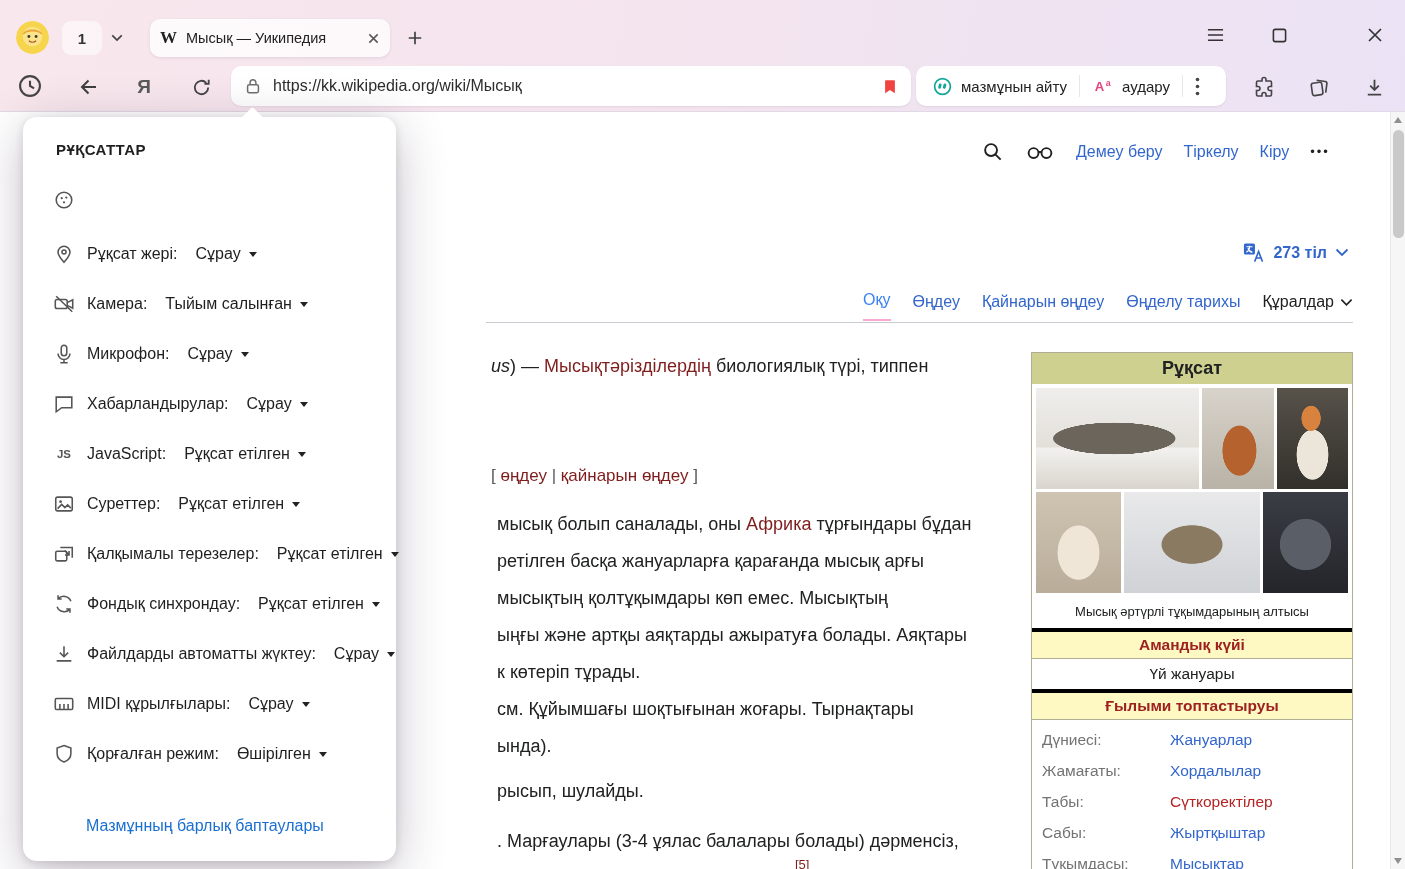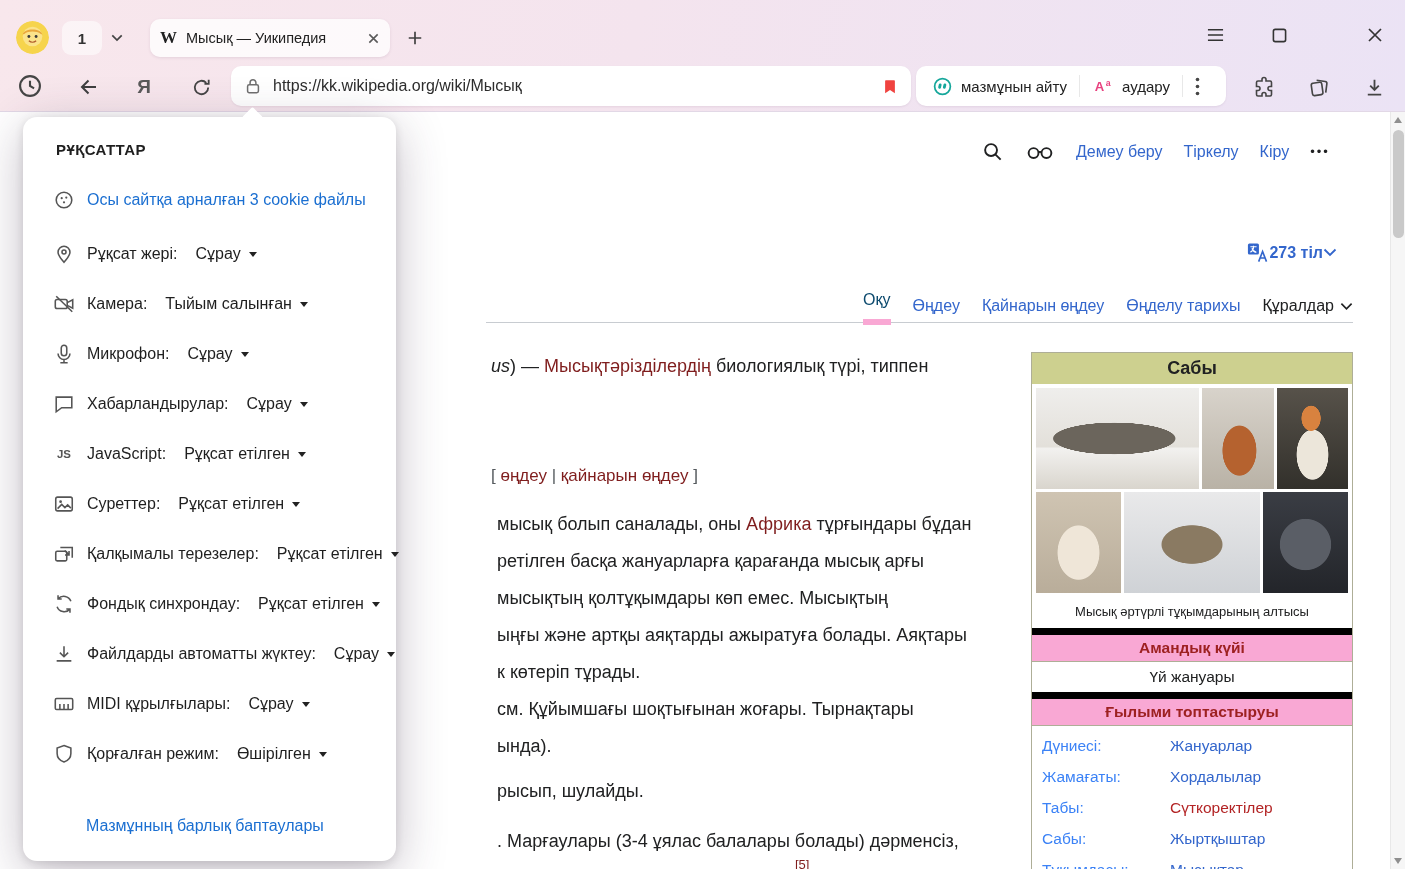--- a/index.html
+++ b/index.html
@@ -33,26 +33,26 @@
   .right-group{position:absolute;left:916px;top:66px;width:310px;height:40px;background:#fff;border-radius:10px;
                display:flex;align-items:center;padding:0 8px;box-shadow:0 1px 2px rgba(120,90,120,.12)}
   .chip{display:flex;align-items:center;gap:8px;padding:0 8px;font-size:15px;color:#222;white-space:nowrap}
   .vsep{width:1px;height:22px;background:#e8e8e8;margin:0 4px}
 
   
   .page-bg{position:absolute;left:0;top:112px;right:0;bottom:0;background:#fff}
   .wiki-actions{position:absolute;top:140px;left:981px;display:flex;align-items:center;gap:21px;z-index:10}
   .wlink{font-size:16px;color:#3366cc;cursor:pointer;white-space:nowrap}
   .dots-h{font-size:13px;letter-spacing:2px;color:#202122}
-  .wiki-lang{position:absolute;top:241px;right:68px;display:flex;align-items:center;gap:0;z-index:10}
+  .wiki-lang{position:absolute;top:241px;right:56px;display:flex;align-items:center;gap:8px;z-index:10}
   .lang-count{font-size:16px;font-weight:700;color:#3366cc}
   .wiki-tabs{position:absolute;top:291px;right:52px;display:flex;align-items:flex-end;gap:22px;font-size:16px;z-index:10}
   .tabs-list{display:flex;gap:22px;align-items:flex-end}
   .wiki-tab{color:#3366cc;padding-bottom:10px;white-space:nowrap}
-  .wiki-tab.active{color:#0c4a6e;border-bottom:6px solid #f9a8d4}
+  .wiki-tab.active{color:#3b82f6;border-bottom:2px solid #f9a8d4}
   .tools{color:#202122;display:flex;gap:6px;align-items:center;padding-bottom:10px}
   .wiki-rule{position:absolute;top:322px;left:486px;right:52px;height:1px;background:#c8ccd1;z-index:5}
 
   #article-lines{position:absolute;inset:0;z-index:5}
   .body-line{position:absolute;font-size:18px;color:#202122;white-space:nowrap}
   .seg-link{color:#7f1d1d}
   .seg-muted{color:#54595d}
   .seg-italic{font-style:italic}
   .seg-sup{font-size:13px;vertical-align:super}
 
@@ -75,26 +75,26 @@
   .im4{flex:0 0 calc(28% - 2px);background:
         radial-gradient(ellipse 44% 48% at 50% 60%,#efe6d8 0 55%,transparent 57%),
         linear-gradient(180deg,#cfc4b2,#b9ad9a)}
   .im5{flex:0 0 calc(44% - 2px);background:
         radial-gradient(ellipse 40% 34% at 50% 52%,#8a7a62 0 55%,transparent 57%),
         linear-gradient(180deg,#e9e9ea,#cfd2d6)}
   .im6{flex:0 0 calc(28% - 2px);background:
         radial-gradient(circle 42px at 50% 52%,#5a5e66 0 60%,transparent 62%),
         linear-gradient(180deg,#3a3d44,#23252a)}
   .ib-caption{padding:7px 8px 9px;text-align:center;font-size:13px}
-  .ib-sec{background:#f9a8d4;text-align:center;font-weight:700;color:#9d2121;padding:4px 0;
-          border-top:7px solid #000000;border-bottom:1px solid #aeae97}
+  .ib-sec{background:#fef9c3;text-align:center;font-weight:700;color:#9d2121;padding:4px 0;
+          border-top:4px solid #000000;border-bottom:1px solid #aeae97}
   .ib-center{padding:6px 0;text-align:center}
   .ib-rows{padding:4px 0 2px}
   .ib-row{display:flex;padding:6.5px 10px}
-  .ib-lbl{width:128px;color:#3b82f6}
+  .ib-lbl{width:128px;color:#737373}
   .ib-val-link{color:#3366cc}
   .ib-val-link.red{color:#b32425}
 
   
   .scrollbar{position:absolute;right:0;top:112px;width:15px;height:757px;background:#f6f6f6;
              border-left:1px solid #e8e8e8;z-index:20}
   .sb-up{position:absolute;top:5px;left:3px;width:0;height:0;border-left:4.5px solid transparent;
          border-right:4.5px solid transparent;border-bottom:6px solid #8f8f8f}
   .sb-down{position:absolute;bottom:5px;left:3px;width:0;height:0;border-left:4.5px solid transparent;
            border-right:4.5px solid transparent;border-top:6px solid #8f8f8f}
@@ -190,21 +190,21 @@
       <div class="body-line" style="top: 625px; left: 497px;"><span class="">ыңғы және артқы аяқтарды ажыратуға болады. Аяқтары</span></div>
       <div class="body-line" style="top: 662px; left: 497px;"><span class="">к көтеріп тұрады.</span></div>
       <div class="body-line" style="top: 699px; left: 497px;"><span class="">см. Құйымшағы шоқтығынан жоғары. Тырнақтары</span></div>
       <div class="body-line" style="top: 736px; left: 497px;"><span class="">ында).</span></div>
       <div class="body-line" style="top: 781px; left: 497px;"><span class="">рысып, шулайды.</span></div>
       <div class="body-line" style="top: 831px; left: 497px;"><span class="">. Марғаулары (3-4 ұялас балалары болады) дәрменсіз,</span></div>
       <div class="body-line" style="top: 857px; left: 795px;"><span class="seg-link seg-sup">[5]</span></div>
     </div>
 
   <div class="infobox">
-    <div class="ib-title">Сабы</div>
+    <div class="ib-title">Рұқсат</div>
     <div id="ib-grid" class="ib-grid">
         <div class="ib-img im1"></div>
         <div class="ib-img im2"></div>
         <div class="ib-img im3"></div>
         <div class="ib-img im4"></div>
         <div class="ib-img im5"></div>
         <div class="ib-img im6"></div>
       </div>
     <div class="ib-caption">Мысық әртүрлі тұқымдарының алтысы</div>
     <div class="ib-sec">Амандық күйі</div>
@@ -384,21 +384,20 @@
     <div class="perm-title">РҰҚСАТТАР</div>
     <div class="perm-cookie">
       <span class="perm-ic">
         <svg viewBox="0 0 24 24">
             <circle cx="12" cy="12" r="8.5" fill="none" stroke="#555" stroke-width="1.7"></circle>
           <circle cx="9.5" cy="10" r="1.2" fill="#555"></circle>
             <circle cx="14.5" cy="9.3" r="1.2" fill="#555"></circle>
           <circle cx="12" cy="14.5" r="1.2" fill="#555"></circle>
           </svg>
       </span>
-      <span class="plink">Осы сайтқа арналған 3 cookie файлы</span>
     </div>
     <div id="perm-list">
         <div class="perm-row">
           <span class="perm-ic">
             <svg viewBox="0 0 24 24" fill="none" stroke="#555" stroke-width="1.7">
               <path d="M12 21c-4-4.5-6.5-8-6.5-11a6.5 6.5 0 1 1 13 0c0 3-2.5 6.5-6.5 11z"></path>
               <circle cx="12" cy="9.8" r="2.2"></circle>
             </svg>
           </span>
           <span class="perm-lb">Рұқсат жері:</span>

